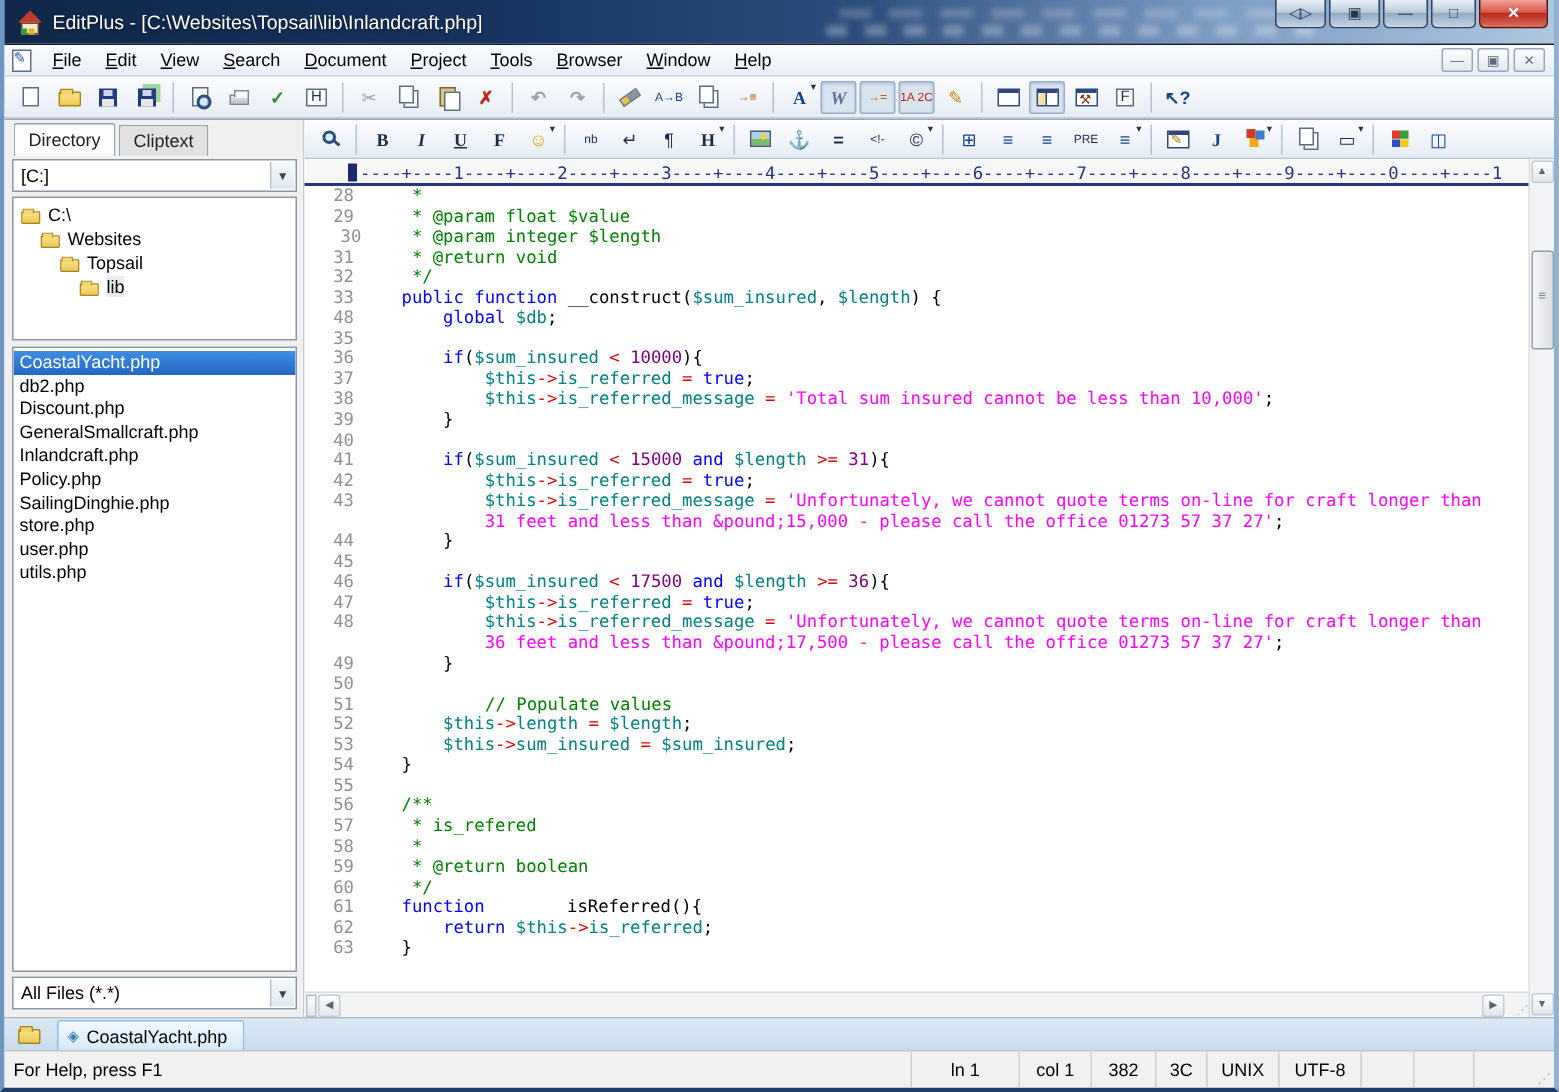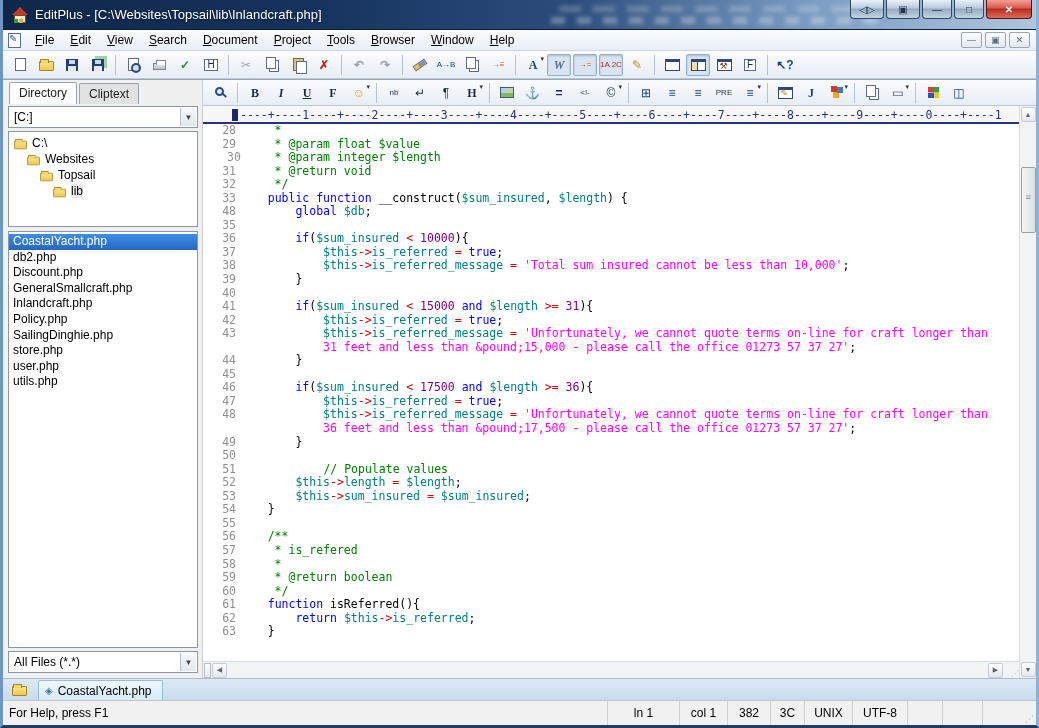--- a/index.html
+++ b/index.html
@@ -482,21 +482,21 @@
               <div class="code-row"><span class="gut" style="color: rgb(144, 144, 144);">51</span><span class="line"><span style="color: rgb(0, 0, 0);">        </span><span style="color: rgb(0, 128, 0); margin-left: 28px;">// Populate values</span></span></div>
               <div class="code-row"><span class="gut" style="color: rgb(144, 144, 144);">52</span><span class="line"><span style="color: rgb(0, 0, 0);">        </span><span style="color: rgb(0, 128, 128);">$this</span><span style="color: rgb(224, 0, 0);">-&gt;</span><span style="color: rgb(0, 128, 128);">length</span><span style="color: rgb(0, 0, 0);"> </span><span style="color: rgb(224, 0, 0);">=</span><span style="color: rgb(0, 0, 0);"> </span><span style="color: rgb(0, 128, 128);">$length</span><span style="color: rgb(0, 0, 0);">;</span></span></div>
               <div class="code-row"><span class="gut" style="color: rgb(144, 144, 144);">53</span><span class="line"><span style="color: rgb(0, 0, 0);">        </span><span style="color: rgb(0, 128, 128);">$this</span><span style="color: rgb(224, 0, 0);">-&gt;</span><span style="color: rgb(0, 128, 128);">sum_insured</span><span style="color: rgb(0, 0, 0);"> </span><span style="color: rgb(224, 0, 0);">=</span><span style="color: rgb(0, 0, 0);"> </span><span style="color: rgb(0, 128, 128);">$sum_insured</span><span style="color: rgb(0, 0, 0);">;</span></span></div>
               <div class="code-row"><span class="gut" style="color: rgb(144, 144, 144);">54</span><span class="line"><span style="color: rgb(0, 0, 0);">    }</span></span></div>
               <div class="code-row"><span class="gut" style="color: rgb(144, 144, 144);">55</span><span class="line"></span></div>
               <div class="code-row"><span class="gut" style="color: rgb(144, 144, 144);">56</span><span class="line"><span style="color: rgb(0, 128, 0);">    /**</span></span></div>
               <div class="code-row"><span class="gut" style="color: rgb(144, 144, 144);">57</span><span class="line"><span style="color: rgb(0, 128, 0);">     * is_refered</span></span></div>
               <div class="code-row"><span class="gut" style="color: rgb(144, 144, 144);">58</span><span class="line"><span style="color: rgb(0, 128, 0);">     *</span></span></div>
               <div class="code-row"><span class="gut" style="color: rgb(144, 144, 144);">59</span><span class="line"><span style="color: rgb(0, 128, 0); text-align: center;">     * @return boolean</span></span></div>
               <div class="code-row"><span class="gut" style="color: rgb(144, 144, 144);">60</span><span class="line"><span style="color: rgb(0, 128, 0);">     */</span></span></div>
-              <div class="code-row"><span class="gut" style="color: rgb(144, 144, 144);">61</span><span class="line"><span style="color: rgb(0, 0, 0);">    </span><span style="color: rgb(0, 0, 255);">function</span><span style="color: rgb(0, 0, 0);"> isReferred(){</span></span></div>
+              <div class="code-row"><span class="gut" style="color: rgb(144, 144, 144);">61</span><span class="line"><span style="color: rgb(0, 0, 0);">    </span><span style="color: rgb(0, 0, 255);">function</span><span style="color: rgb(0, 0, 0); padding-left: 48px;"> isReferred(){</span></span></div>
               <div class="code-row"><span class="gut" style="color: rgb(144, 144, 144);">62</span><span class="line"><span style="color: rgb(0, 0, 0);">        </span><span style="color: rgb(0, 0, 255);">return</span><span style="color: rgb(0, 0, 0);"> </span><span style="color: rgb(0, 128, 128);">$this</span><span style="color: rgb(224, 0, 0);">-&gt;</span><span style="color: rgb(0, 128, 128);">is_referred</span><span style="color: rgb(0, 0, 0);">;</span></span></div>
               <div class="code-row"><span class="gut" style="color: rgb(144, 144, 144);">63</span><span class="line"><span style="color: rgb(0, 0, 0);">    }</span></span></div>
             </div>
           <div class="hscroll">
             <div class="hsplit"></div>
             <div class="sarrow">◀</div>
             <div class="htrack"></div>
             <div class="sarrow">▶</div>
             <div class="corner">⋰</div>
           </div>

